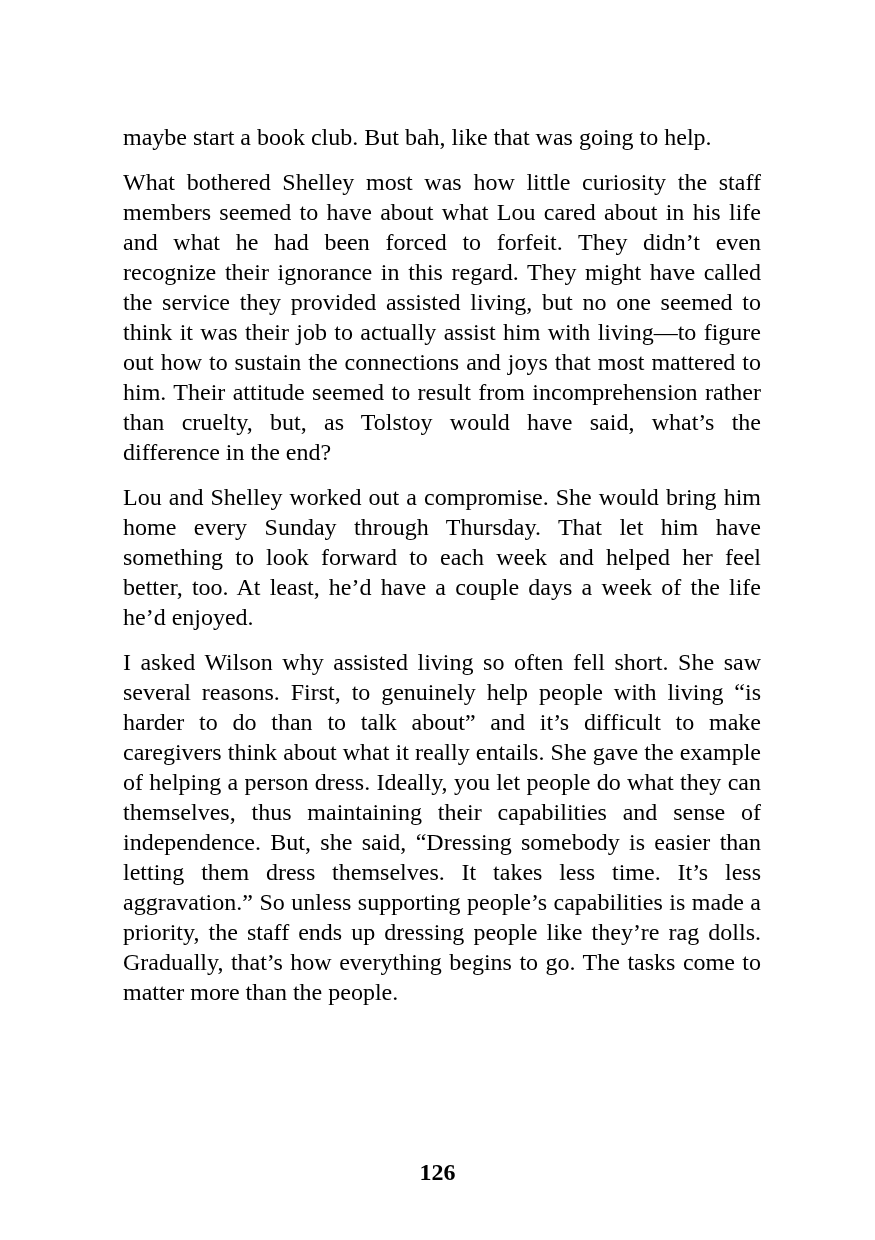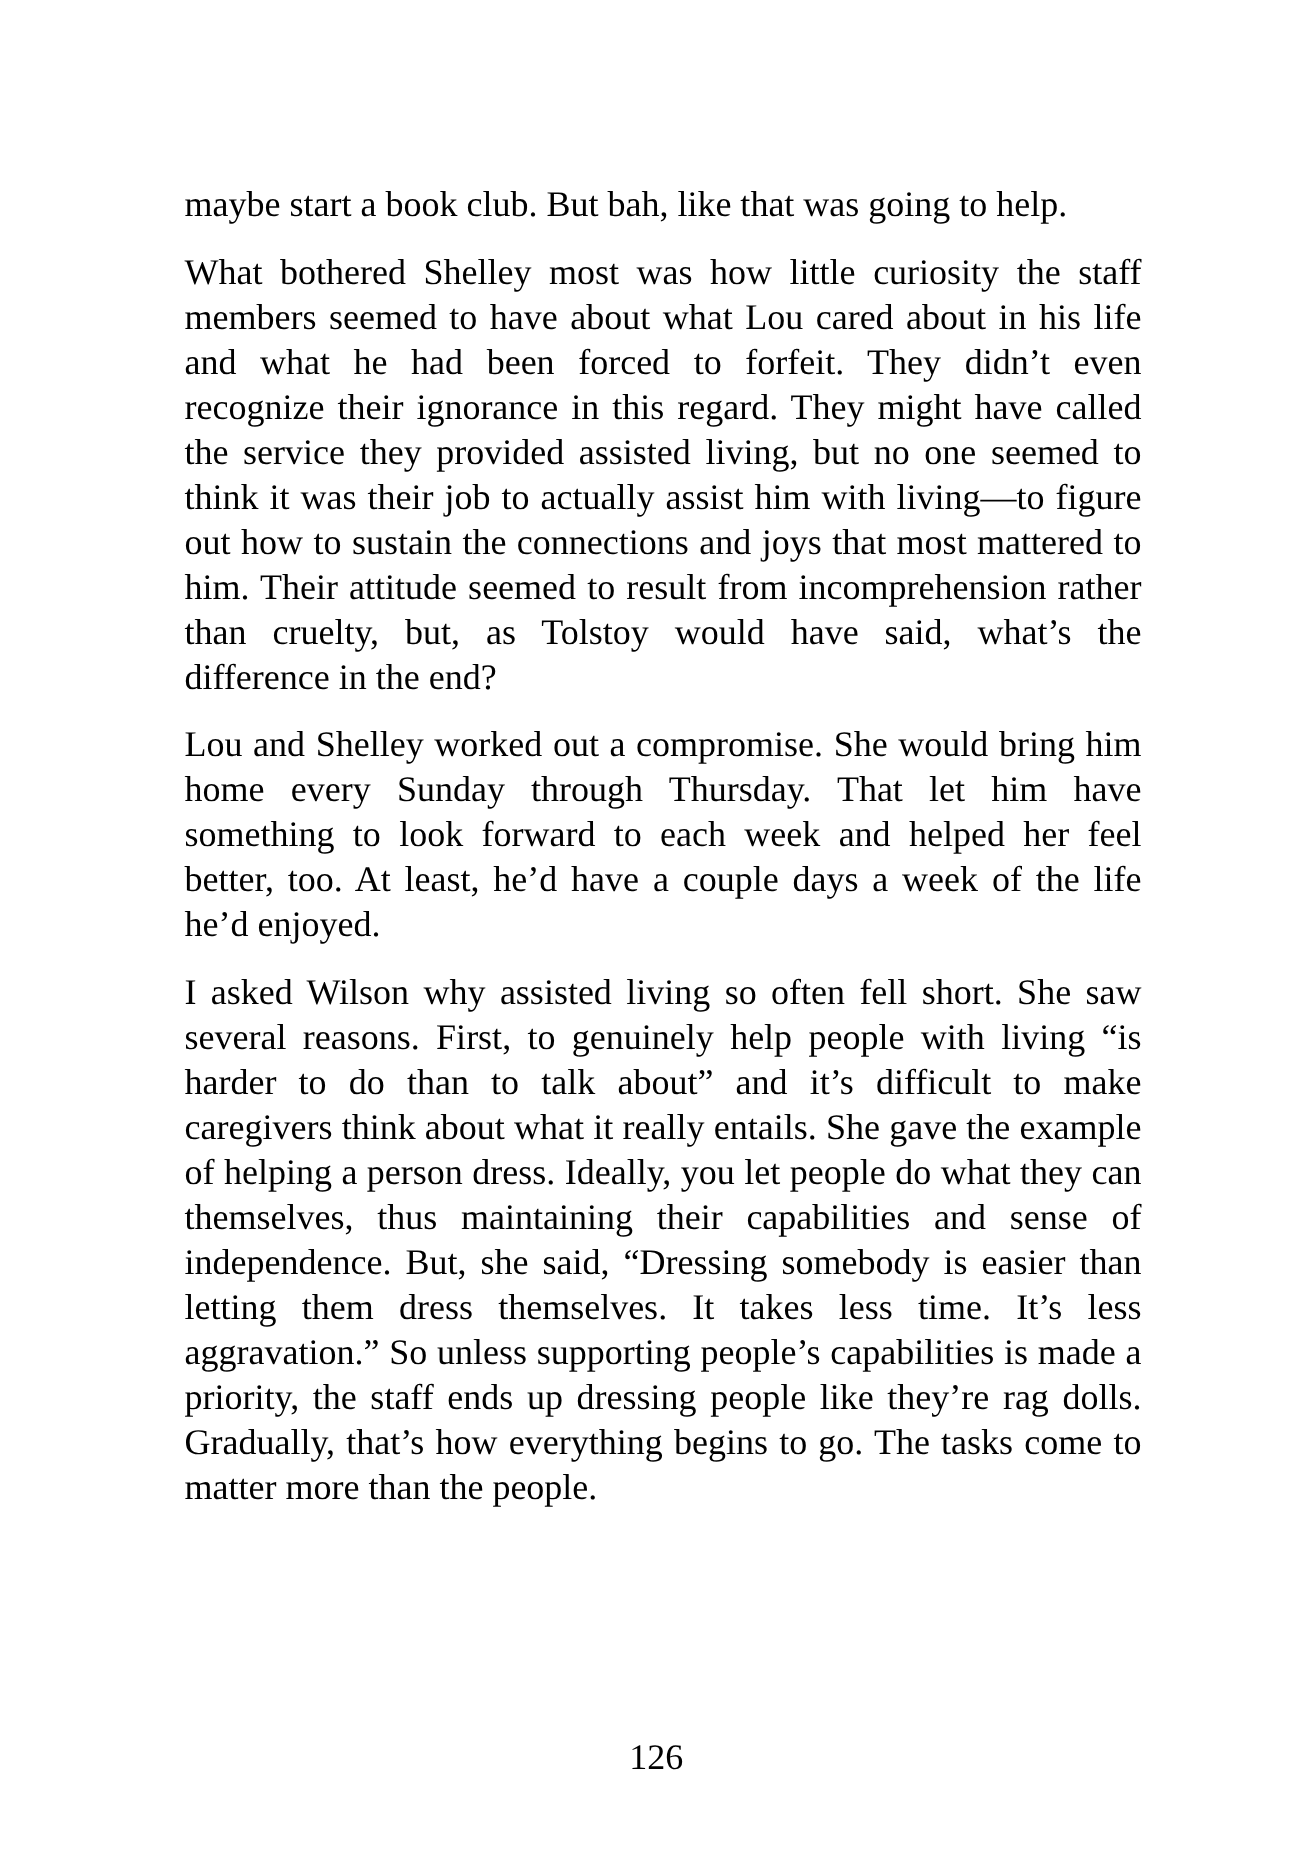--- a/index.html
+++ b/index.html
@@ -26,20 +26,21 @@
     text-align-last: left;
   }
   .page-number {
     position: absolute;
     left: 0;
     bottom: 53px;
     width: 100%;
     text-align: center;
     font-size: 24px;
     line-height: 30px;
+    font-weight: bold;
   }
 </style>
 </head>
 <body>
 
 <div class="page">
   <p>maybe start a book club. But bah, like that was going to help.</p>
   <p>What bothered Shelley most was how little curiosity the staff members seemed to have about what Lou cared about in his life and what he had been forced to forfeit. They didn’t even recognize their ignorance in this regard. They might have called the service they provided assisted living, but no one seemed to think it was their job to actually assist him with living—to figure out how to sustain the connections and joys that most mattered to him. Their attitude seemed to result from incomprehension rather than cruelty, but, as Tolstoy would have said, what’s the difference in the end?</p>
   <p>Lou and Shelley worked out a compromise. She would bring him home every Sunday through Thursday. That let him have something to look forward to each week and helped her feel better, too. At least, he’d have a couple days a week of the life he’d enjoyed.</p>
   <p>I asked Wilson why assisted living so often fell short. She saw several reasons. First, to genuinely help people with living “is harder to do than to talk about” and it’s difficult to make caregivers think about what it really entails. She gave the example of helping a person dress. Ideally, you let people do what they can themselves, thus maintaining their capabilities and sense of independence. But, she said, “Dressing somebody is easier than letting them dress themselves. It takes less time. It’s less aggravation.” So unless supporting people’s capabilities is made a priority, the staff ends up dressing people like they’re rag dolls. Gradually, that’s how everything begins to go. The tasks come to matter more than the people.</p>

